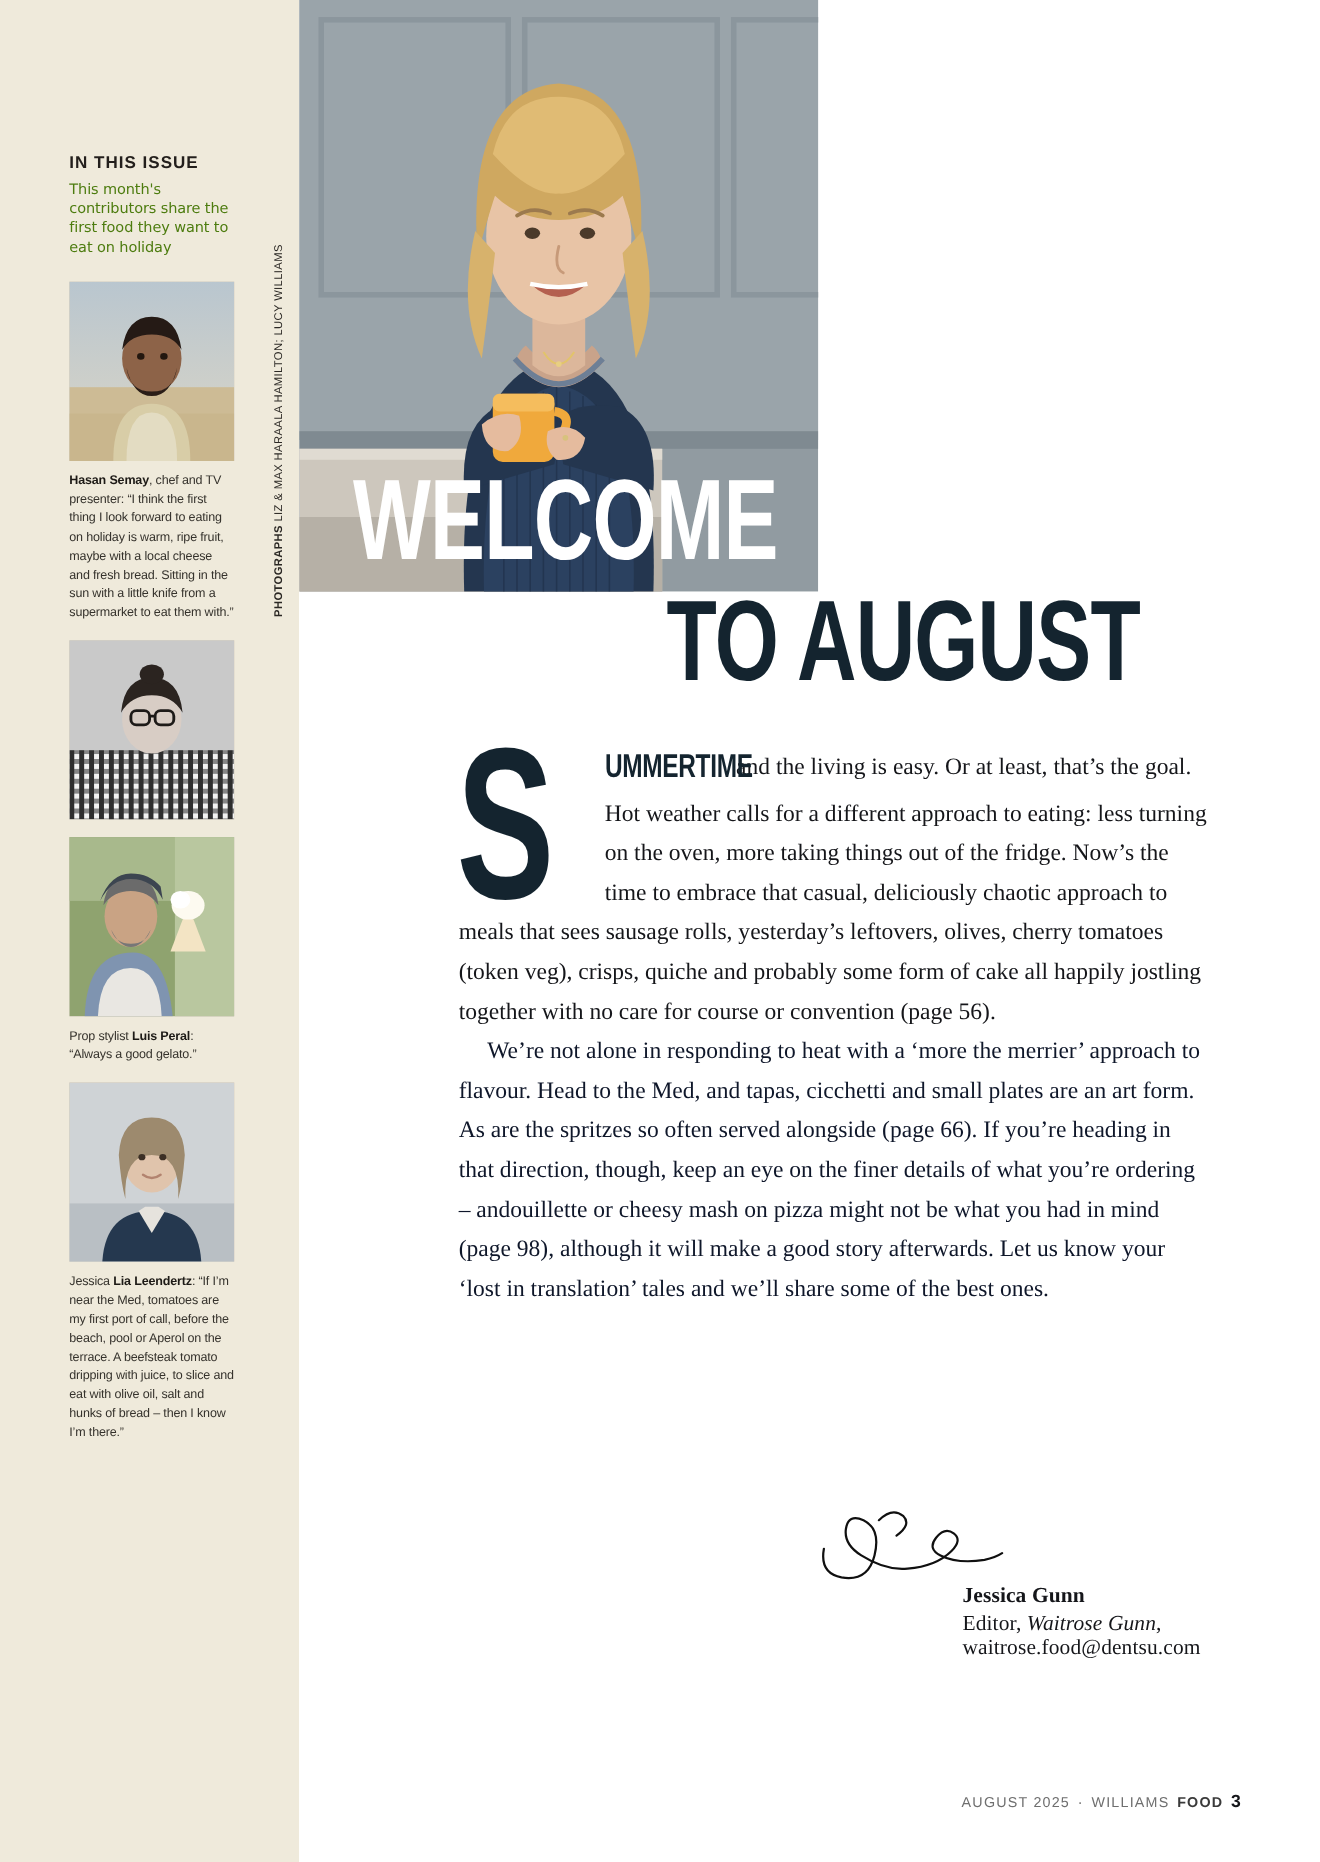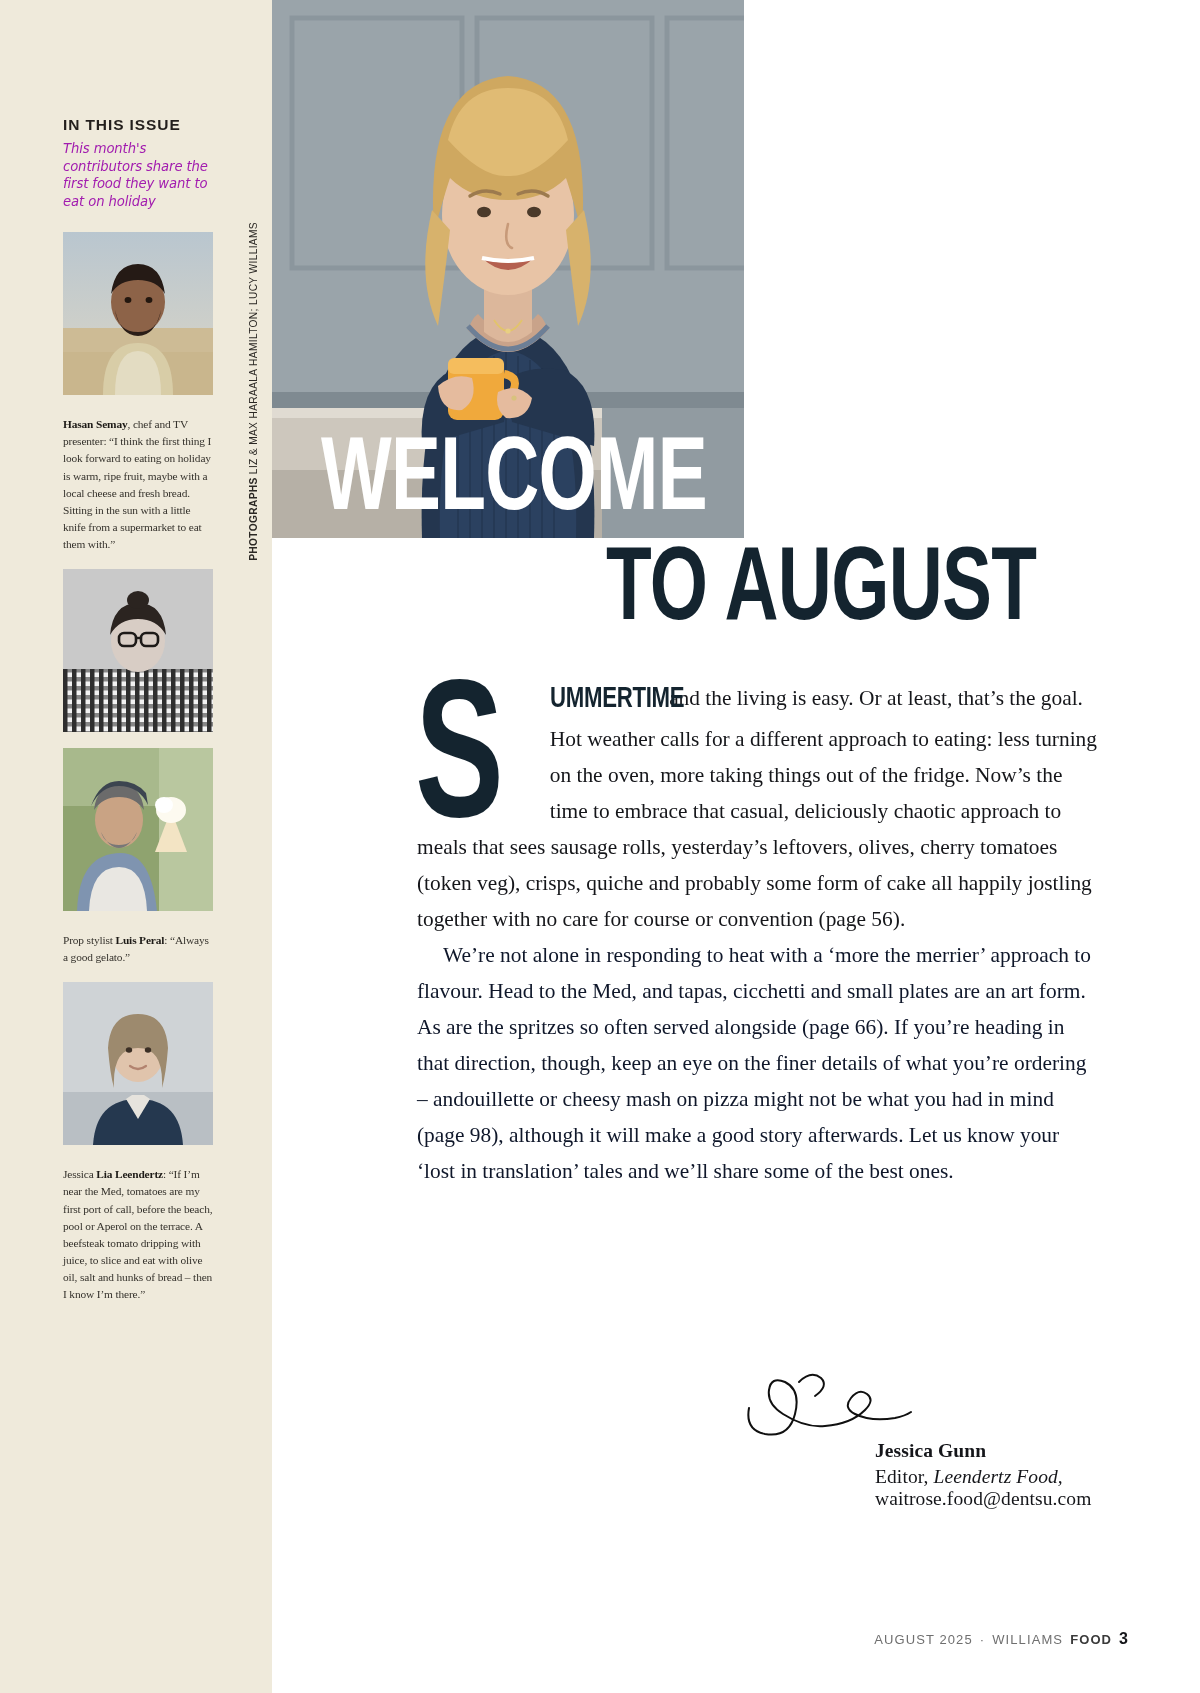--- a/index.html
+++ b/index.html
@@ -24,58 +24,57 @@
   .rail {
     width: 272px;
     flex: 0 0 272px;
     background: #efeadb;
     position: relative;
     padding: 0;
   }
   .rail-inner {
     position: absolute;
     left: 63px;
-    top: 116px;
+    top: 140px;
     width: 150px;
   }
   .issue-title {
     font-family: "Liberation Sans", sans-serif;
     font-weight: bold;
     font-size: 15.5px;
     letter-spacing: 0.9px;
     color: #231f1c;
     margin: 0 0 7px 0;
     line-height: 1.1;
   }
   .issue-sub {
     font-family: "DejaVu Sans", sans-serif;
-    font-style: italic;
     font-size: 13.2px;
     line-height: 1.33;
-    color: #a21caf;
+    color: #4d7c0f;
     margin: 0 0 22px 0;
     letter-spacing: -0.1px;
   }
 
   .contrib { margin-bottom: 16px; }
   .contrib-photo {
     width: 150px;
     height: 163px;
     display: block;
     overflow: hidden;
     position: relative;
     background: #cfc9bb;
   }
   .contrib-photo svg { display: block; width: 100%; height: 100%; }
   .contrib-cap {
-    font-family: Liberation Serif, serif;
+    font-family: Liberation Sans, sans-serif;
     font-size: 11.4px;
     line-height: 1.50;
     color: #35322c;
-    margin-top: 21px;
+    margin-top: 10px;
     letter-spacing: -0.15px;
   }
   .contrib-cap b { font-weight: bold; color: #1d1a16; }
 
   
   .photo-credit {
     position: absolute;
     left: 248px;
     top: 222px;
     font-family: "Liberation Sans", sans-serif;
@@ -413,21 +412,21 @@
       <p class="lede"><span class="dropcap">S</span><span class="smallcaps-run">UMMERTIME</span><span>and the living is easy. Or at least, that’s the goal. Hot weather calls for a different approach to eating: less turning on the oven, more taking things out of the fridge. Now’s the time to embrace that casual, deliciously chaotic approach to meals that sees sausage rolls, yesterday’s leftovers, olives, cherry tomatoes (token veg), crisps, quiche and probably some form of cake all happily jostling together with no care for course or convention (page 56).</span></p>
       <p class="para2">We’re not alone in responding to heat with a ‘more the merrier’ approach to flavour. Head to the Med, and tapas, cicchetti and small plates are an art form. As are the spritzes so often served alongside (page 66). If you’re heading in that direction, though, keep an eye on the finer details of what you’re ordering – andouillette or cheesy mash on pizza might not be what you had in mind (page 98), although it will make a good story afterwards. Let us know your ‘lost in translation’ tales and we’ll share some of the best ones.</p>
     </div>
 
     <div class="sign-wrap">
       <svg class="signature" viewBox="0 0 190 78" aria-hidden="true">
         <path d="M8 40 q-4 22 16 26 q24 4 30 -20 q6 -24 -10 -32 q-14 -6 -16 8 q-2 14 14 24 q22 14 42 12 q26 -2 40 -16 q10 -10 2 -16 q-8 -6 -16 4 q-8 10 4 16 q16 8 40 4 q10 -2 16 -6" fill="none" stroke="#101010" stroke-width="2" stroke-linecap="round"></path>
         <path d="M58 14 q12 -12 22 -4 q8 8 -6 18" fill="none" stroke="#101010" stroke-width="2" stroke-linecap="round"></path>
       </svg>
       <div class="sign-name">Jessica Gunn</div>
-      <div class="sign-role"><span>Editor, </span><i>Leendertz Food,</i> <span>waitrose.food@dentsu.com</span></div>
+      <div class="sign-role"><span>Editor, </span><i>Waitrose Gunn,</i> <span>waitrose.food@dentsu.com</span></div>
     </div>
 
     <div class="footer">
       <span>AUGUST 2025</span>
       <span>·</span>
       <span>WILLIAMS</span>
       <span class="brandbold">FOOD</span>
       <span class="pagenum">3</span>
     </div>
 

